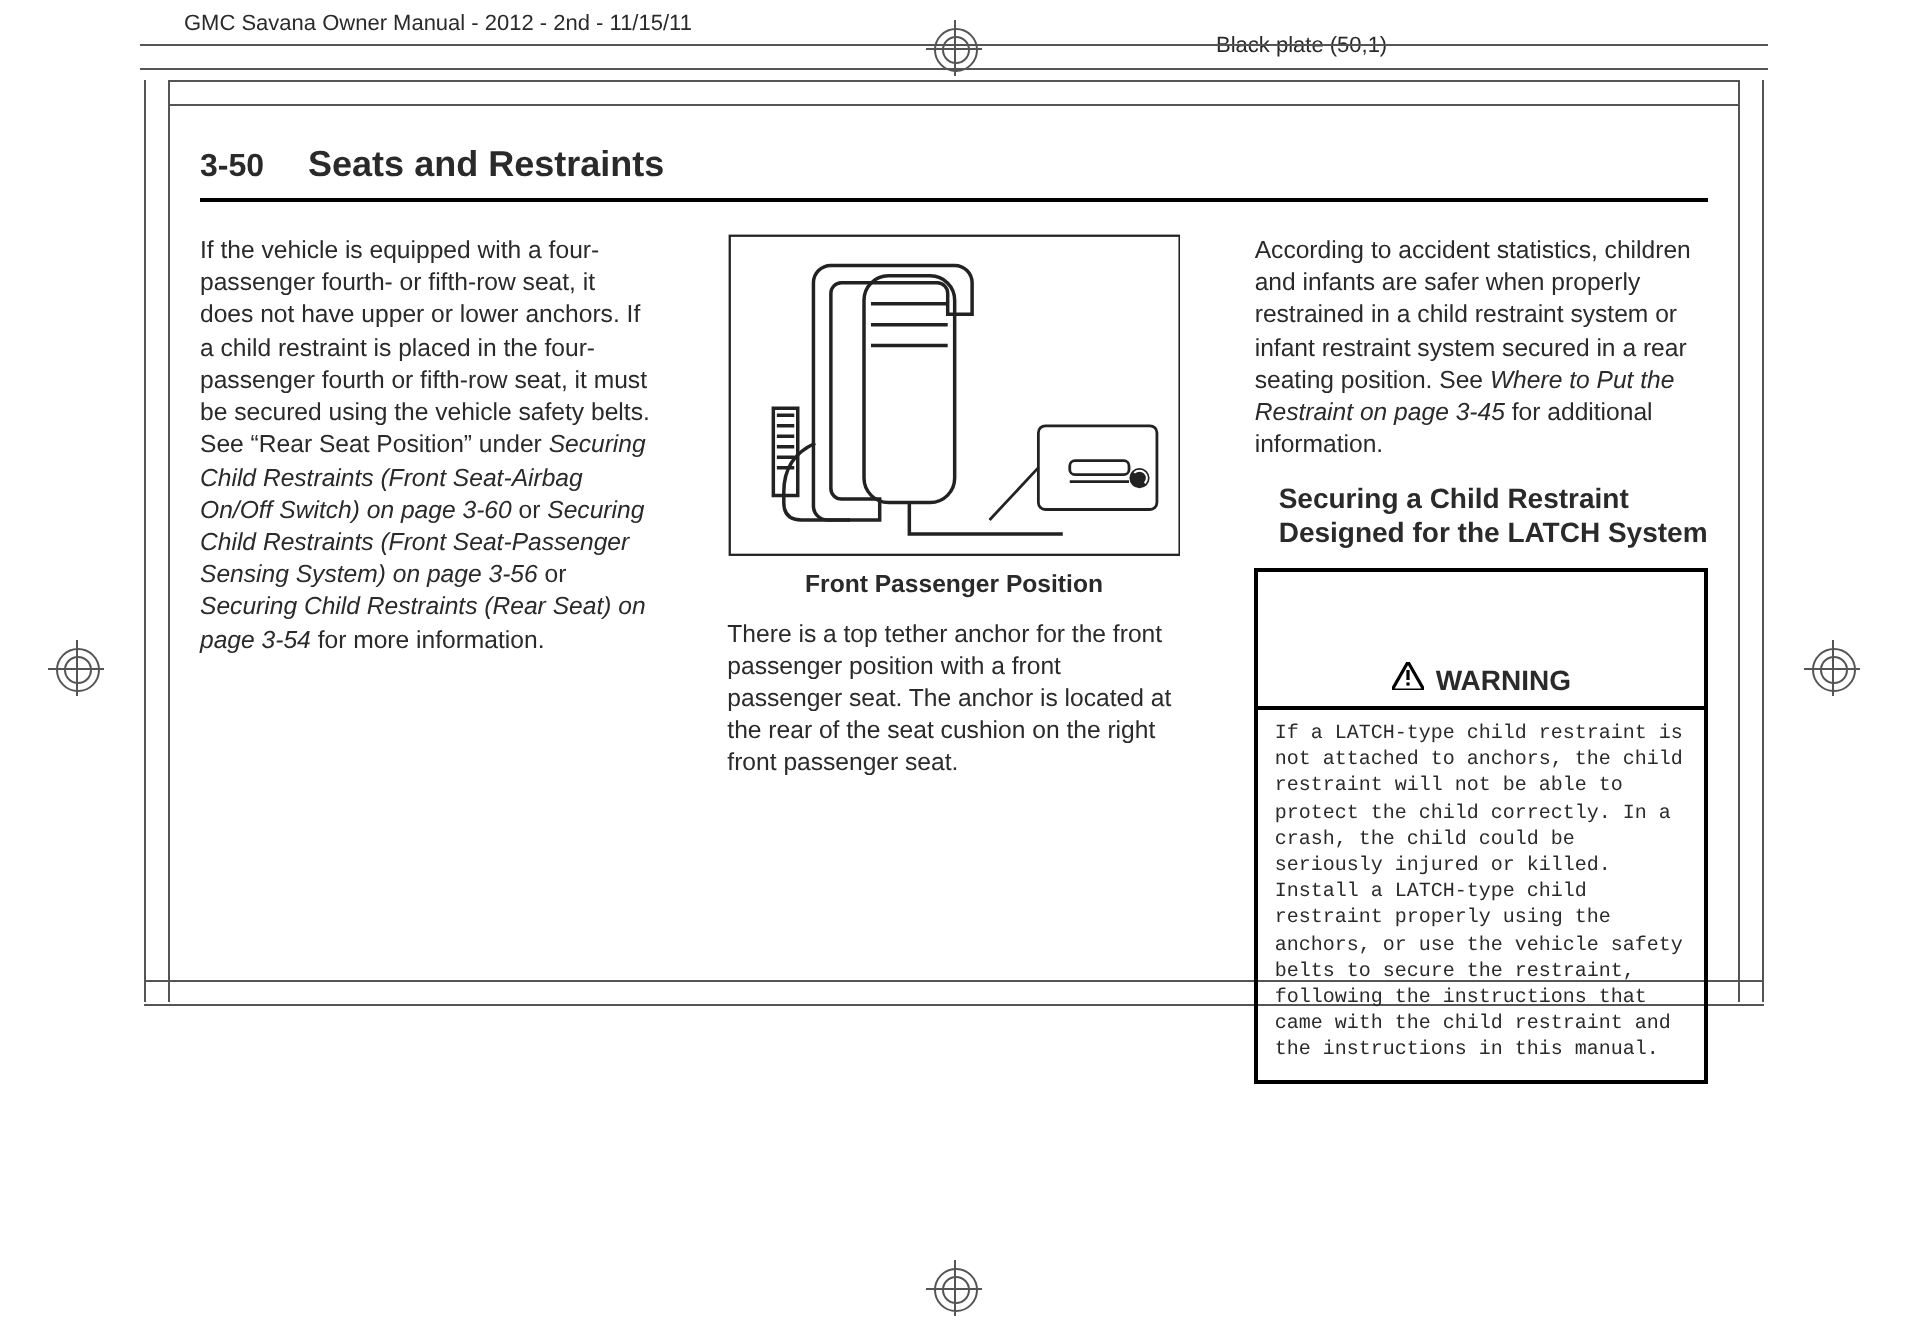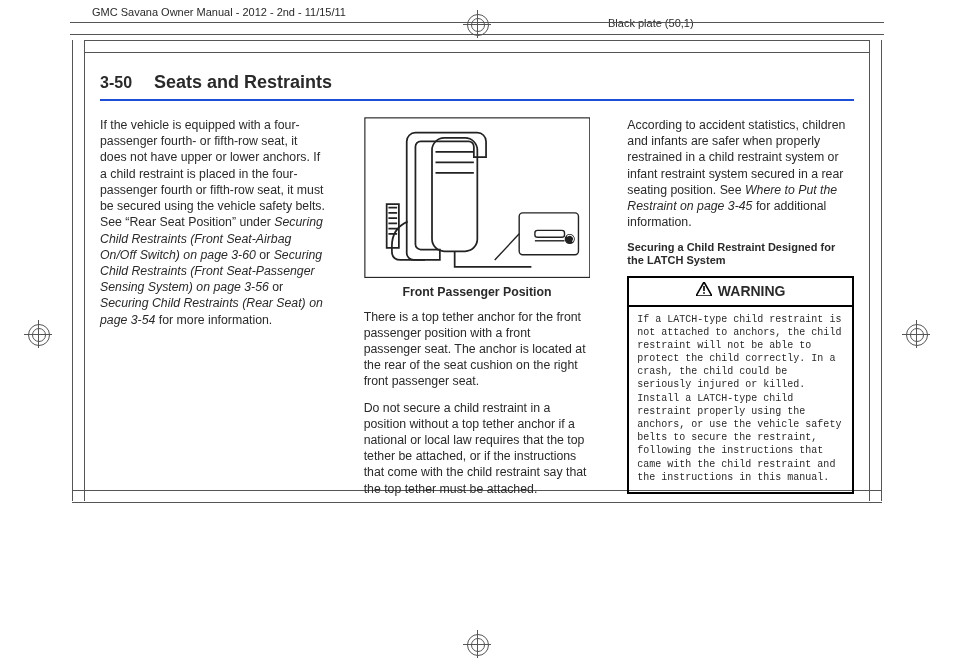--- a/index.html
+++ b/index.html
@@ -97,21 +97,21 @@
     position: absolute;
     left: 100px;
     right: 100px;
     top: 72px;
     bottom: 50px;
   }
   .running-head {
     display: flex;
     align-items: baseline;
     gap: 22px;
-    border-bottom: 2px solid #1d4ed8;
+    border-bottom: 2px solid #000000;
     padding-bottom: 6px;
     margin-bottom: 16px;
   }
   .running-head .pageno {
     font-size: 16px;
     font-weight: 700;
   }
   .running-head .section {
     font-size: 18px;
     font-weight: 700;
@@ -138,39 +138,40 @@
   .figure svg { display:block; width:100%; height:auto; }
   .fig-caption {
     text-align: center;
     font-weight: 700;
     font-size: 12.3px;
     margin: 2px 0 8px 0;
   }
 
   .subheading {
     font-weight: 700;
-    font-size: 11px;
+    font-size: 14px;
     line-height: 1.25;
-    margin: 4px 0 8px 0;
+    margin: 4px 0 8px 12px;
   }
 
   .warning-box {
     border: 2px solid #000;
     margin-top: 4px;
   }
   .warning-title {
     text-align: center;
     font-weight: 700;
     font-size: 14px;
     padding: 4px 0 4px 0;
     border-bottom: 2px solid #000;
     display:flex;
     align-items:center;
     justify-content:center;
     gap:6px;
+    margin-top:41px;
   }
   .warning-title .tri {
     display:inline-block;
   }
   .warning-body {
     padding: 6px 8px 8px 8px;
     font-size: 10px;
     line-height: 1.32;
     font-family: Liberation Mono, monospace;
   }
@@ -263,21 +264,20 @@
             <g stroke="#222" stroke-width="1.6" fill="none">
               <rect x="196" y="130" width="34" height="8" rx="3"></rect>
               <line x1="196" y1="142" x2="230" y2="142"></line>
               <circle cx="236" cy="140" r="5" fill="#222"></circle>
               <path d="M233 137 a4 4 0 1 1 6 6" stroke="#fff" stroke-width="1.2"></path>
             </g>
           </svg>
         </div>
         <div class="fig-caption">Front Passenger Position</div>
         <p class="para">There is a top tether anchor for the front passenger position with a front passenger seat. The anchor is located at the rear of the seat cushion on the right front passenger seat.</p>
-        <p class="para">Do not secure a child restraint in a position without a top tether anchor if a national or local law requires that the top tether be attached, or if the instructions that come with the child restraint say that the top tether must be attached.</p>
       </div>
 
       <div class="col">
         <p class="para">
           <span>According to accident statistics, children and infants are safer when properly restrained in a child restraint system or infant restraint system secured in a rear seating position. See </span>
           <span class="italic">Where to Put the Restraint on page 3‑45</span>
           <span> for additional information.</span>
         </p>
         <div class="subheading">Securing a Child Restraint Designed for the LATCH System</div>
 

